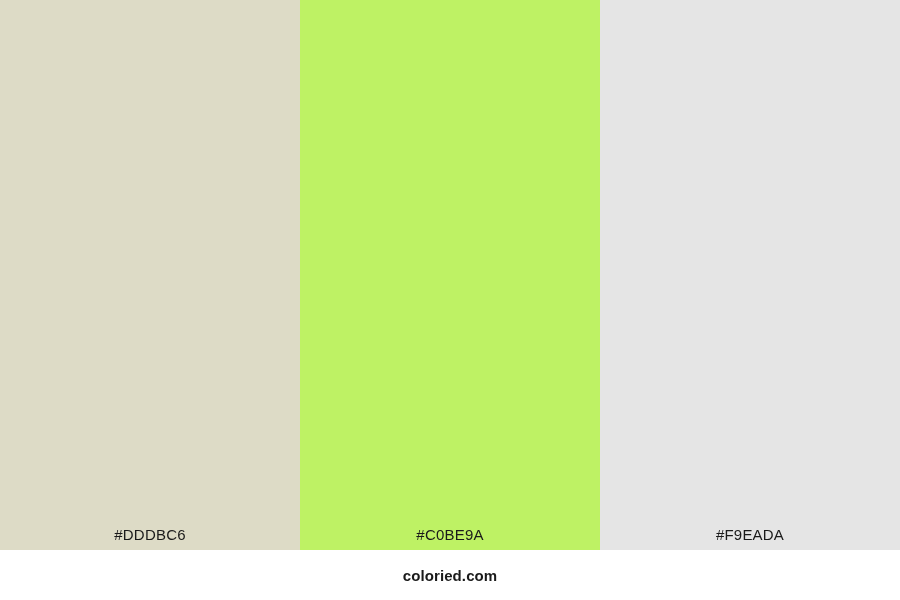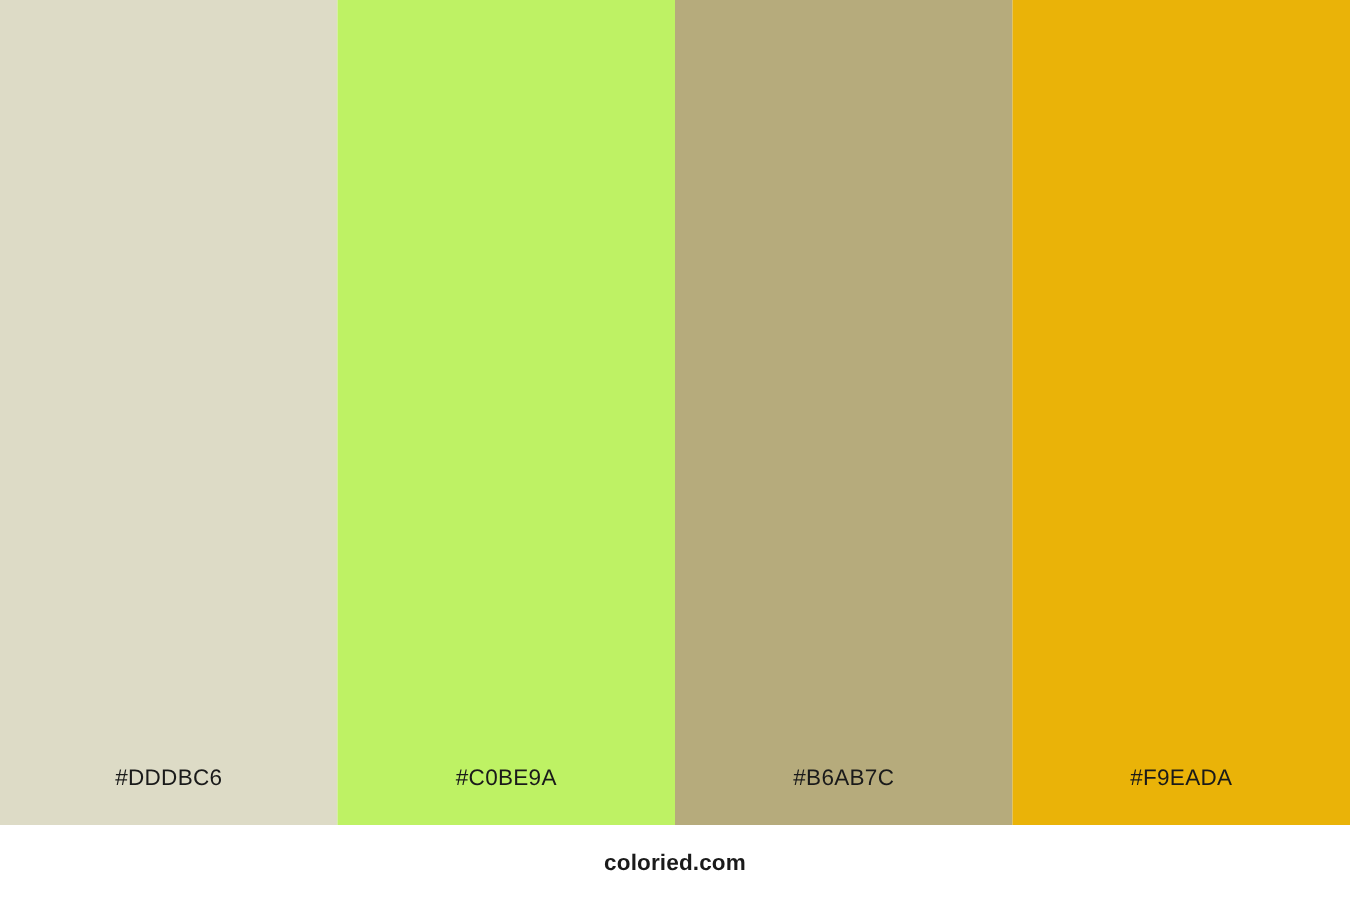--- a/index.html
+++ b/index.html
@@ -36,21 +36,21 @@
   }
   .swatch-label {
     display: block;
     width: 100%;
     text-align: center;
     font-family: "Liberation Sans", "DejaVu Sans", sans-serif;
     font-size: 15px;
     font-weight: 400;
     color: #1a1a1a;
     letter-spacing: 0.2px;
-    padding-bottom: 24px;
+    padding-bottom: 8px;
     line-height: 1;
     user-select: text;
   }
   .footer {
     width: 900px;
     height: 50px;
     background: #ffffff;
     display: flex;
     align-items: center;
     justify-content: center;
@@ -72,25 +72,22 @@
   <div class="palette-strip">
 
     <div class="swatch" style="background-color: rgb(221, 219, 198);">
       <span class="swatch-label">#DDDBC6</span>
     </div>
 
     <div class="swatch" style="background-color: #bef264;">
       <span class="swatch-label">#C0BE9A</span>
     </div>
 
-    <div class="swatch" style="background-color: rgb(182, 171, 124);">
-      <span class="swatch-label">#B6AB7C</span>
-    </div>
 
-    <div class="swatch" style="background-color: #eab308;">
+    <div class="swatch" style="background-color: #e5e5e5;">
       <span class="swatch-label">#F9EADA</span>
     </div>
 
 
   </div>
 
   <div class="footer">
     <span class="footer-brand">coloried.com</span>
   </div>
 

